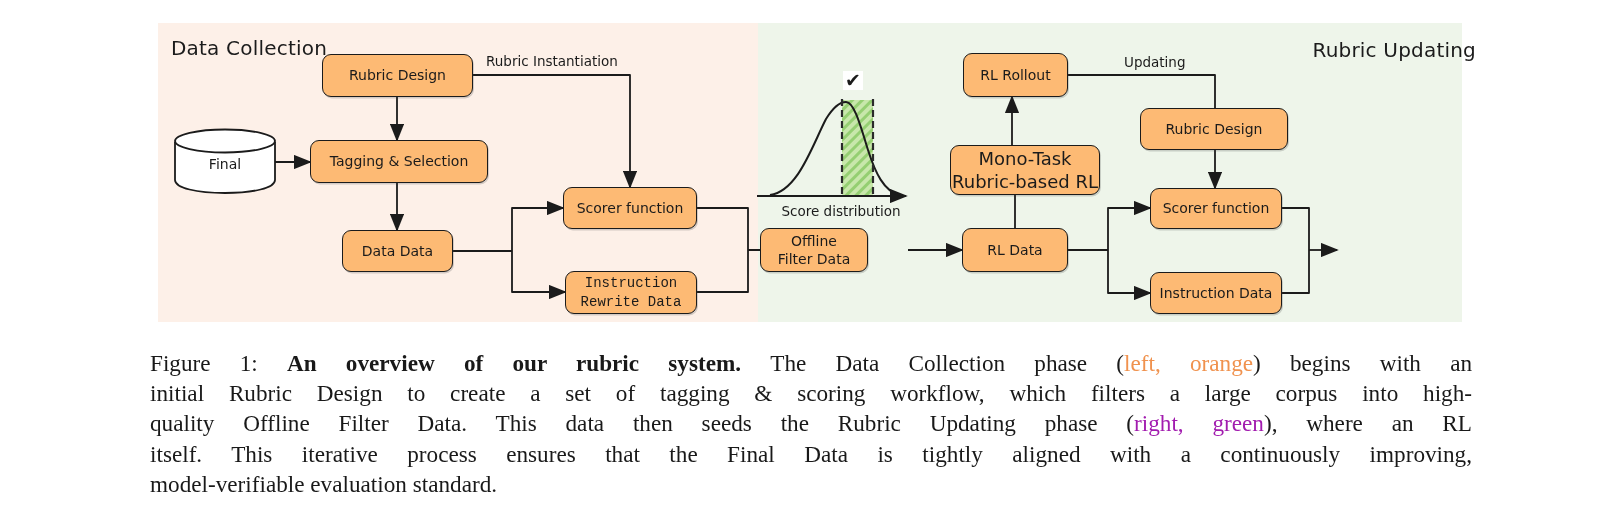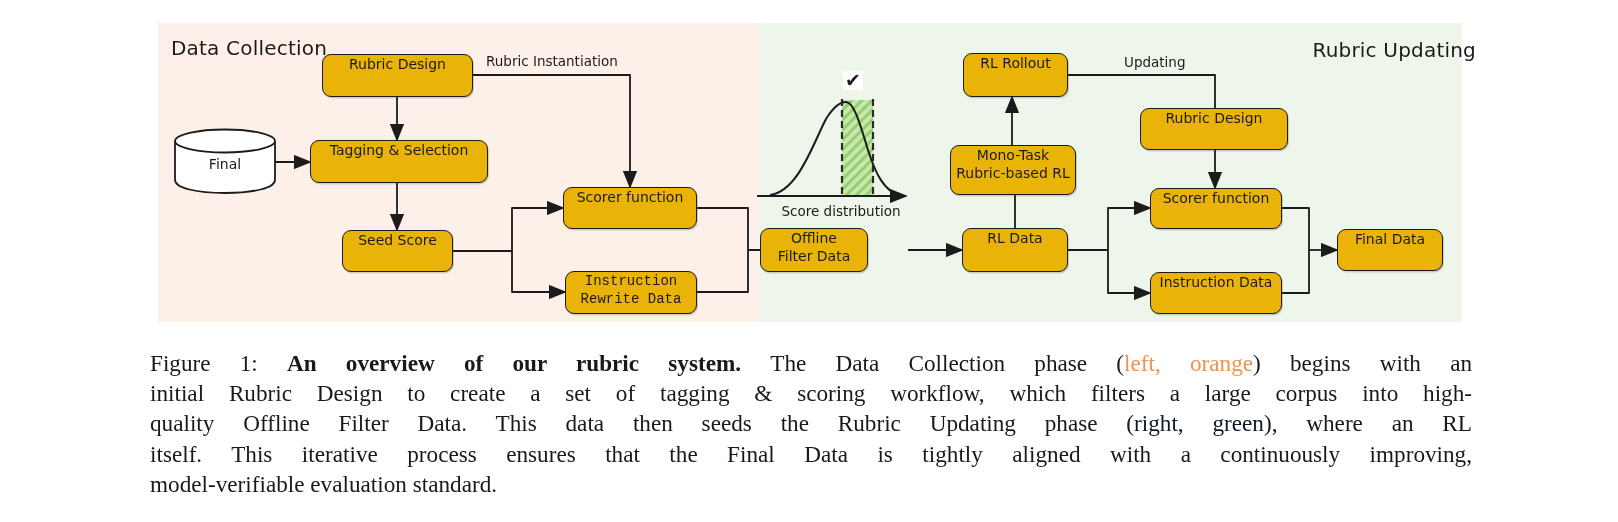--- a/index.html
+++ b/index.html
@@ -2,34 +2,34 @@
 <html><head>
 <meta charset="utf-8">
 <style>
   html,body{margin:0;padding:0;background:#ffffff;}
   .stage{position:relative;width:1618px;height:522px;background:#ffffff;overflow:hidden;
          font-family:"DejaVu Sans",sans-serif;color:#1b1b1b;}
   .panel{position:absolute;top:23px;height:299px;}
   .panel.orange{left:158px;width:600px;background:#fdf0e8;}
   .panel.green{left:758px;width:704px;background:#eef5ea;}
   .wires{position:absolute;left:0;top:0;width:1618px;height:522px;pointer-events:none;}
-  .node{position:absolute;box-sizing:border-box;background:#eab308;border:1.7px solid #1b1b1b;
-        border-radius:9px;display:flex;align-items:flex-start;justify-content:center;text-align:center;
+  .node{position:absolute;box-sizing:border-box;background:#fdba74;border:1.7px solid #1b1b1b;
+        border-radius:9px;display:flex;align-items:center;justify-content:center;text-align:center;
         font-size:14px;line-height:1.3;white-space:pre-line;box-shadow:1px 1.5px 0 rgba(70,70,70,.22);}
   .cyl-label{position:absolute;display:flex;align-items:center;justify-content:center;font-size:14px;}
   .dlabel{position:absolute;font-size:13.5px;white-space:nowrap;}
   .ptitle{position:absolute;font-size:20px;letter-spacing:.2px;white-space:nowrap;}
   .check{position:absolute;font-size:19px;font-weight:bold;background:#ffffff;padding:0 2px;line-height:1;}
   .caption{position:absolute;left:150px;top:348px;width:1322px;
            font-family:"Liberation Serif",serif;font-size:23.2px;line-height:30.2px;color:#191919;}
   .cap-line{text-align:justify;text-align-last:justify;}
   .cap-line.last{text-align-last:left;}
   .cap-bold{font-weight:bold;}
   .cap-orange{color:#f0924e;}
-  .cap-green{color:#0f172a;}
+  .cap-green{color:#a21caf;}
 </style>
 </head>
 <body>
 
 <div class="stage">
 
   <div class="panel orange"></div>
   <div class="panel green"></div>
 
   <svg class="wires" viewBox="0 0 1618 522">
@@ -80,44 +80,42 @@
   <div class="ptitle" style="right:142px;top:38px;">Rubric Updating</div>
 
   <div class="node" style="left:322px;top:54px;width:151px;height:43px;">
     <span>Rubric Design</span></div>
   <div class="cyl-label" style="left:175px;top:145px;width:100px;height:38px;">
     <span>Final</span>
     </div>
   <div class="node" style="left:310px;top:140px;width:178px;height:43px;">
     <span>Tagging &amp; Selection</span></div>
   <div class="node" style="left:342px;top:230px;width:111px;height:42px;">
-    <span>Seed Score</span></div>
+    <span>Data Data</span></div>
   <div class="node" style="left:563px;top:187px;width:134px;height:42px;">
     <span>Scorer function</span></div>
   <div class="node" style="left:565px;top:271px;width:132px;height:43px;font-family:Liberation Mono, monospace;">
     <span>Instruction
 Rewrite Data</span></div>
   <div class="node" style="left:760px;top:228px;width:108px;height:44px;">
     <span>Offline
 Filter Data</span></div>
   <div class="node" style="left:962px;top:228px;width:106px;height:44px;">
     <span>RL Data</span></div>
-  <div class="node" style="left:950px;top:145px;width:126px;height:50px;font-size:14px;">
+  <div class="node" style="left:950px;top:145px;width:150px;height:50px;font-size:18px;">
     <span>Mono-Task
 Rubric-based RL</span></div>
   <div class="node" style="left:963px;top:53px;width:105px;height:44px;">
     <span>RL Rollout</span></div>
   <div class="node" style="left:1140px;top:108px;width:148px;height:42px;">
     <span>Rubric Design</span></div>
   <div class="node" style="left:1150px;top:188px;width:132px;height:41px;">
     <span>Scorer function</span></div>
   <div class="node" style="left:1150px;top:272px;width:132px;height:42px;">
     <span>Instruction Data</span></div>
-  <div class="node" style="left:1337px;top:229px;width:106px;height:42px;">
-    <span>Final Data</span></div>
 
   <div class="dlabel" style="left:486px;top:53px;">Rubric Instantiation</div>
   <div class="dlabel" style="left:1124px;top:54px;">Updating</div>
   <div class="dlabel" style="left:775px;top:203px;width:132px;text-align:center;">Score distribution</div>
   <div class="check" style="left:843px;top:71px;">✔</div>
 
   <div class="caption">
     <div class="cap-line">
       <span>Figure 1: </span><span class="cap-bold">An overview of our rubric system. </span><span> The Data Collection phase (</span><span class="cap-orange">left, orange</span><span>) begins with an</span>
     </div>

